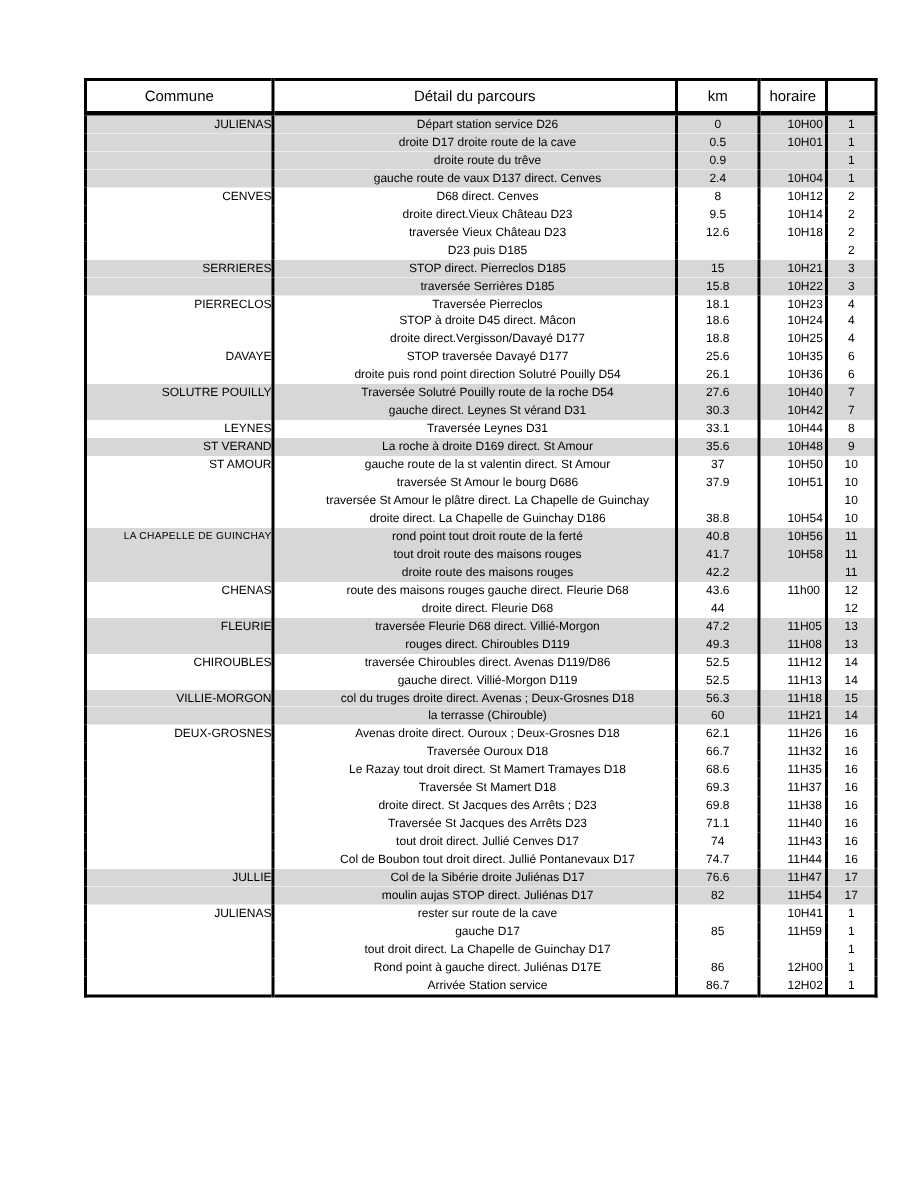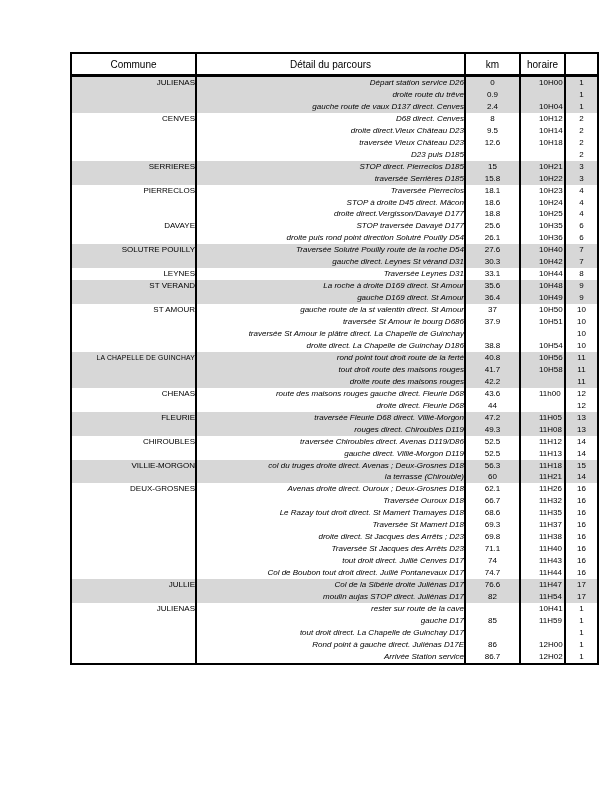--- a/index.html
+++ b/index.html
@@ -9,21 +9,21 @@
     width: 612px;
     height: 792px;
     background: var(--page-bg, #ffffff);
     margin: 0 auto;
     font-family: "Liberation Sans", sans-serif;
     color: #000;
     overflow: hidden;
   }
   table.roadbook {
     position: absolute;
-    left: 70px;
+    left: 56px;
     top: 52px;
     width: 527px;
     border-collapse: collapse;
     table-layout: fixed;
     border: 2px solid var(--border, #000);
   }
   col.w-commune { width: 125px; }
   col.w-detail  { width: 269px; }
   col.w-km      { width: 55px; }
   col.w-horaire { width: 45px; }
@@ -51,21 +51,21 @@
   }
   tr.shaded td { background: var(--shade, #d7d7d7); }
 
   .c-commune, th.h-commune { border-right: 2px solid var(--border, #000); }
   .c-detail,  th.h-detail  { border-right: 2px solid var(--border, #000); }
   .c-km,      th.h-km      { border-right: 2px solid var(--border, #000); margin-left: 48px; }
   .c-horaire, th.h-horaire { border-right: 2px solid var(--border, #000); }
 
   .c-commune { text-align: right; padding-left: 2px; }
   .c-commune.shrink { font-size: 6.8px; letter-spacing: 0.2px; }
-  .c-detail  { text-align: right; padding-left: 17px; font-style: italic; }
+  .c-detail  { text-align: center; padding-left: 17px; }
   .c-km      { text-align: center; }
   .c-horaire { text-align: left; padding-left: 18px; }
   .c-leg     { text-align: center; }
 </style>
 </head>
 <body>
 
 <div class="page">
   <table class="roadbook">
     <colgroup>
@@ -87,20 +87,27 @@
     <tbody>
         <tr class="shaded">
           <td class="c-commune">JULIENAS</td>
           <td class="c-detail">Départ station service D26</td>
           <td class="c-km">0</td>
           <td class="c-horaire">10H00</td>
           <td class="c-leg">1</td>
         </tr>
         <tr class="shaded">
           <td class="c-commune"></td>
+          <td class="c-detail">droite D17 droite route de la cave</td>
+          <td class="c-km">0.5</td>
+          <td class="c-horaire">10H01</td>
+          <td class="c-leg">1</td>
+        </tr>
+        <tr class="shaded">
+          <td class="c-commune"></td>
           <td class="c-detail">droite  route du trêve</td>
           <td class="c-km">0.9</td>
           <td class="c-horaire"></td>
           <td class="c-leg">1</td>
         </tr>
         <tr class="shaded">
           <td class="c-commune"></td>
           <td class="c-detail">gauche route de vaux D137 direct. Cenves</td>
           <td class="c-km">2.4</td>
           <td class="c-horaire">10H04</td>
@@ -204,27 +211,20 @@
           <td class="c-horaire">10H44</td>
           <td class="c-leg">8</td>
         </tr>
         <tr class="shaded">
           <td class="c-commune">ST VERAND</td>
           <td class="c-detail">La roche à droite D169 direct. St Amour</td>
           <td class="c-km">35.6</td>
           <td class="c-horaire">10H48</td>
           <td class="c-leg">9</td>
         </tr>
-        <tr class="shaded">
-          <td class="c-commune"></td>
-          <td class="c-detail">gauche D169 direct. St Amour</td>
-          <td class="c-km">36.4</td>
-          <td class="c-horaire">10H49</td>
-          <td class="c-leg">9</td>
-        </tr>
         <tr>
           <td class="c-commune">ST AMOUR</td>
           <td class="c-detail">gauche route de la st valentin direct. St Amour</td>
           <td class="c-km">37</td>
           <td class="c-horaire">10H50</td>
           <td class="c-leg">10</td>
         </tr>
         <tr>
           <td class="c-commune"></td>
           <td class="c-detail">traversée St Amour le bourg D686</td>

